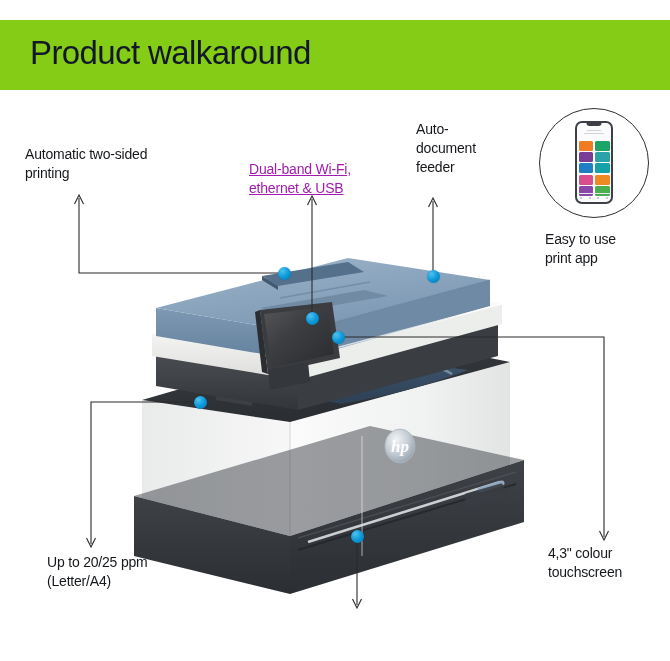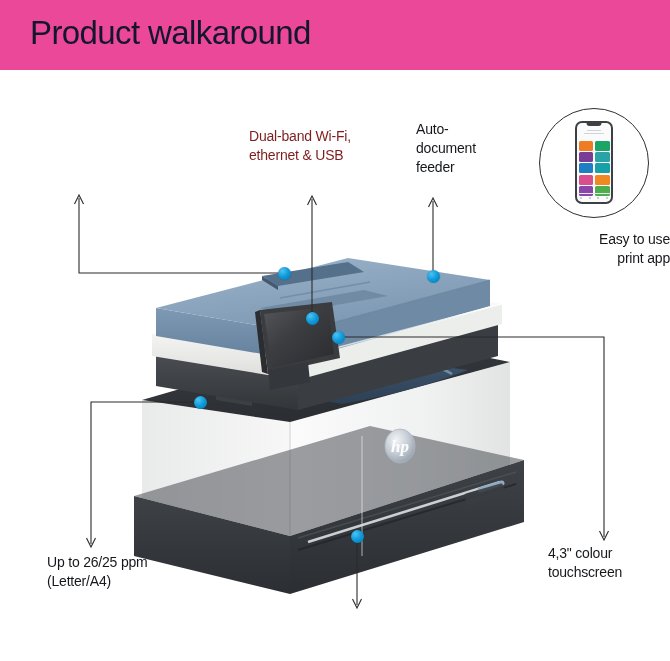--- a/index.html
+++ b/index.html
@@ -154,21 +154,21 @@
     top: 250px;
     width: 420px;
     height: 345px;
   }
 </style>
 </head>
 <body>
 
 <div id="page">
 
-  <div id="header-banner" style="background: #ec4899;">
+  <div id="header-banner" style="background: #84cc16; margin-top: 20px;">
     <div id="page-title" style="color: rgb(19, 23, 43);">Product walkaround</div>
   </div>
 
   <div id="printer">
     <svg width="420" height="345" viewBox="0 0 420 345">
       <defs>
         <linearGradient id="adfTop" x1="0" y1="0" x2="0.6" y2="1">
           <stop offset="0%" stop-color="#9fb5cb"></stop>
           <stop offset="55%" stop-color="#8aa4bd"></stop>
           <stop offset="100%" stop-color="#7b96b1"></stop>
@@ -308,29 +308,31 @@
     </g>
   </svg>
 
   <div class="dot" style="left:284px; top:273px;"></div>
   <div class="dot" style="left:312px; top:318px;"></div>
   <div class="dot" style="left:433px; top:276px;"></div>
   <div class="dot" style="left:200px; top:402px;"></div>
   <div class="dot" style="left:357px; top:536px;"></div>
   <div class="dot" style="left:338px; top:337px;"></div>
 
-
-  <div class="callout-label" style="left: 249px; top: 127px; width: 165px; color: #7f1d1d;">Dual-band Wi-Fi,
+  <div class="callout-label" style="left: 25px; top: 145px; width: 215px; color: rgb(22, 24, 28);">Automatic two-sided
+printing</div>
+
+  <div class="callout-label" style="left: 249px; top: 160px; width: 165px; color: #a21caf; text-decoration: underline;">Dual-band Wi-Fi,
 ethernet &amp; USB</div>
 
   <div class="callout-label" style="left: 416px; top: 120px; width: 110px; color: rgb(22, 24, 28);">Auto-
 document
 feeder</div>
 
-  <div class="callout-label" style="left: 47px; top: 553px; width: 200px; color: rgb(22, 24, 28);">Up to 26/25 ppm
+  <div class="callout-label" style="left: 47px; top: 553px; width: 200px; color: rgb(22, 24, 28);">Up to 20/25 ppm
 (Letter/A4)</div>
 
 
   <div class="callout-label" style="left: 548px; top: 544px; width: 120px; color: rgb(22, 24, 28);">4,3" colour
 touchscreen</div>
 
   <div id="app-badge">
     <div id="phone-body">
       <div id="phone-screen">
         <div id="phone-notch"></div>
@@ -352,16 +354,16 @@
           </div>
         <div id="phone-tabbar">
           <span class="tab-dot"></span>
             <span class="tab-dot"></span>
           <span class="tab-dot"></span>
             <span class="tab-dot"></span>
         </div>
       </div>
     </div>
   </div>
-  <div class="callout-label" style="left: 545px; top: 230px; width: 125px; text-align: right; color: rgb(22, 24, 28);">Easy to use
+  <div class="callout-label" style="left: 545px; top: 230px; width: 125px; text-align: left; color: rgb(22, 24, 28);">Easy to use
 print app</div>
 
 </div>
 
 </body></html>

